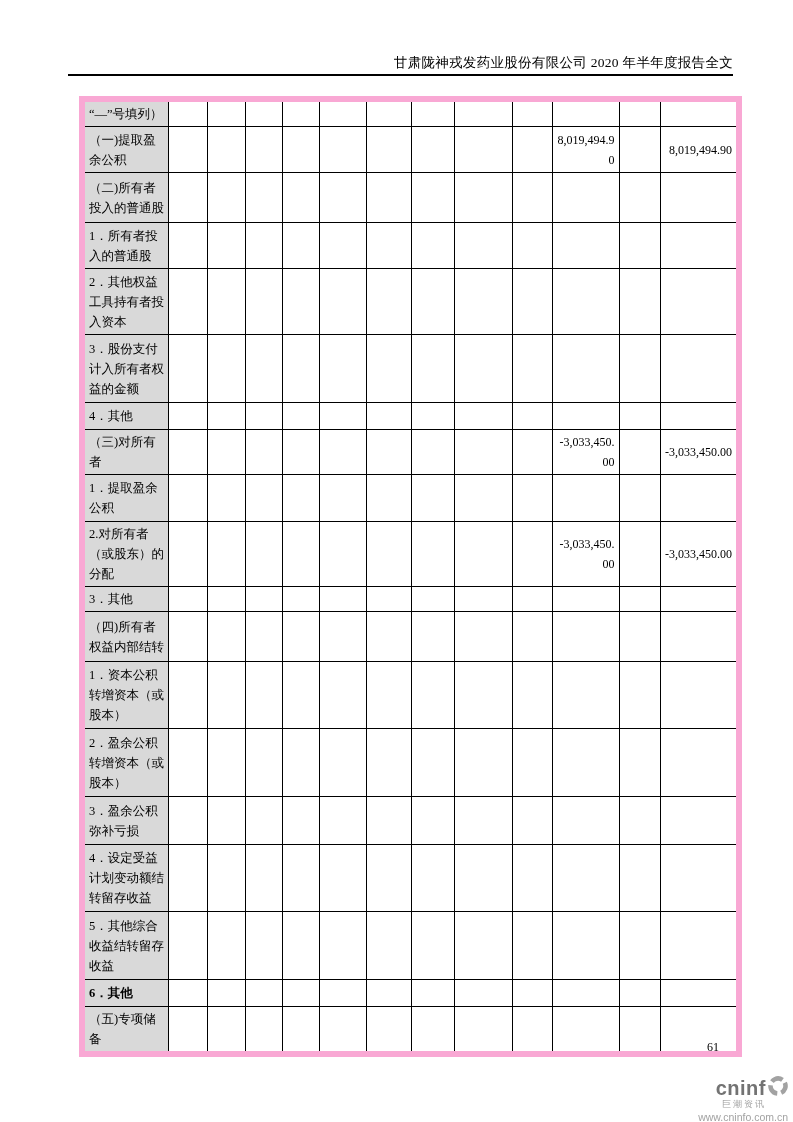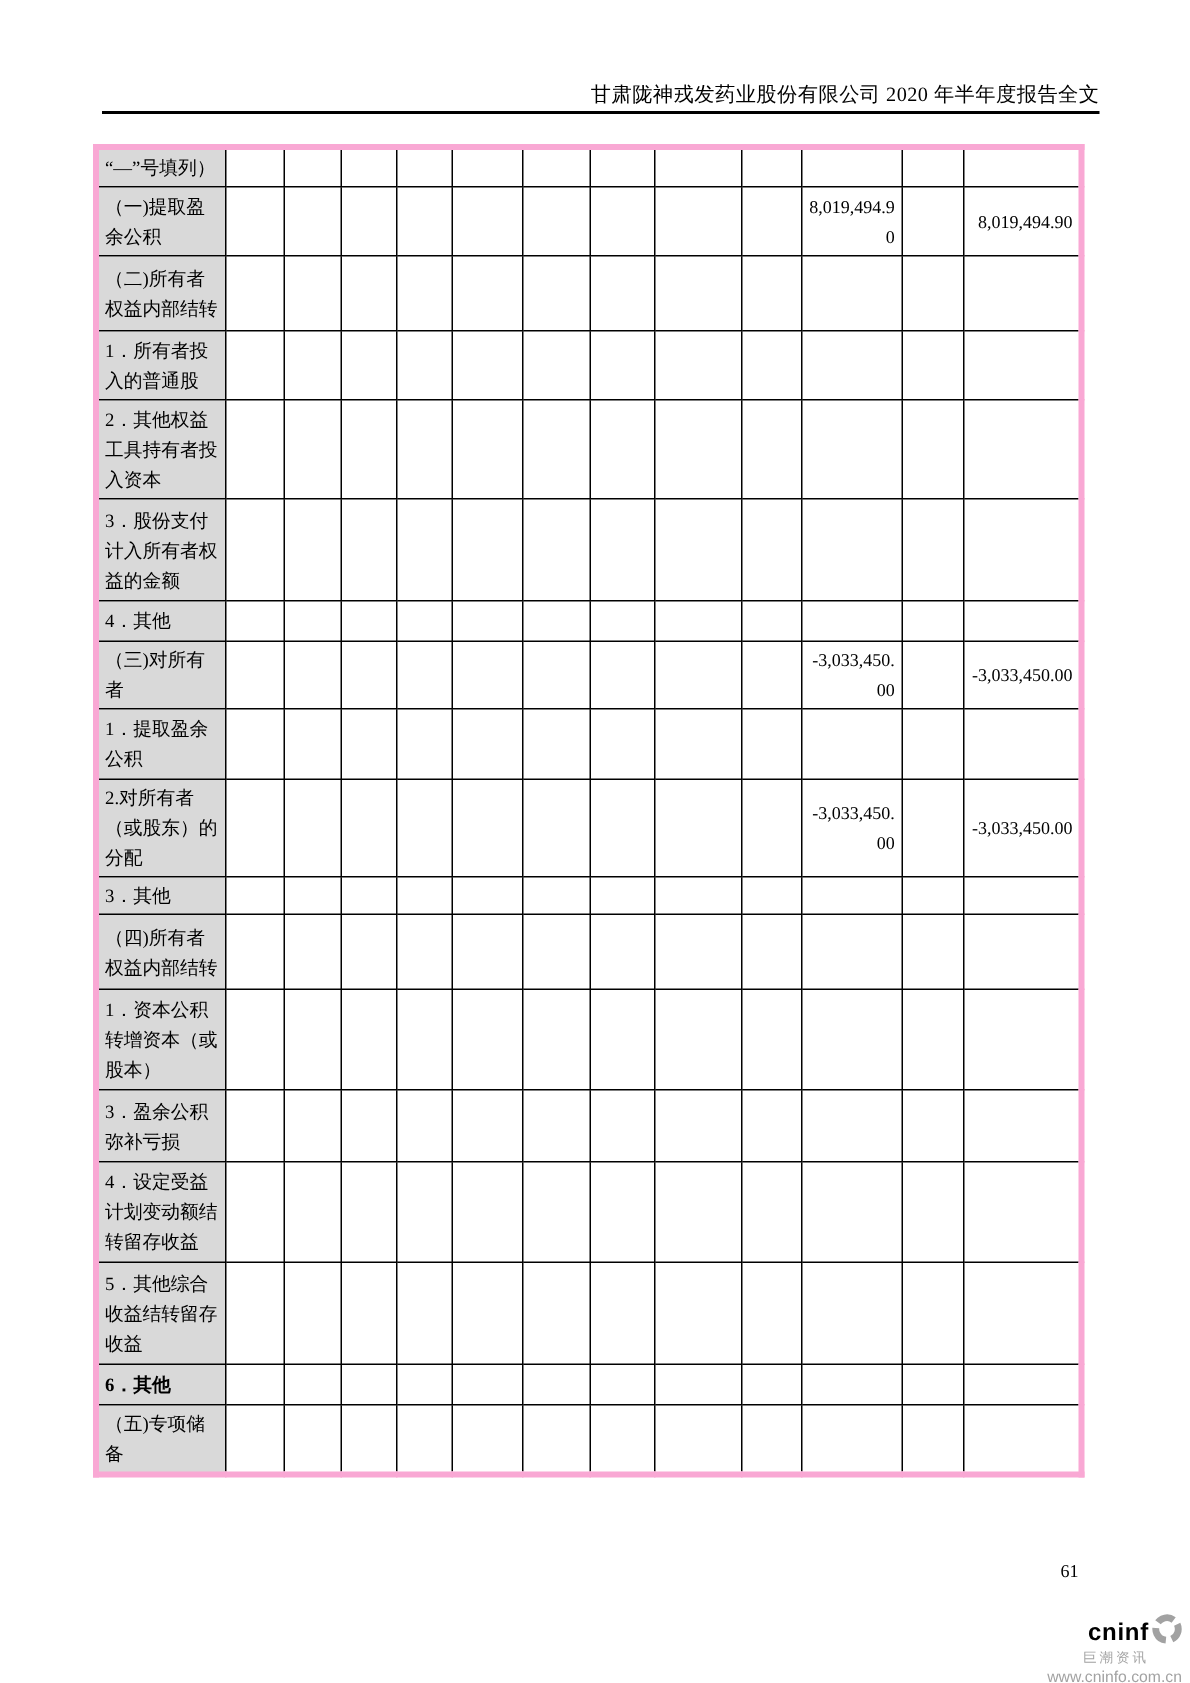--- a/index.html
+++ b/index.html
@@ -10,23 +10,23 @@
   }
   .header-title {
     position:absolute; top:54px; right:60px;
     font-size:13.5px; line-height:17px; letter-spacing:0.3px; white-space:nowrap;
   }
   .header-rule {
     position:absolute; left:68px; right:60px; top:74px;
     border-top:2px solid #000; height:0;
   }
   table.equity-table {
-    position:absolute; left:62px; top:96px;
+    position:absolute; left:79px; top:96px;
     border-collapse:collapse; table-layout:fixed;
-    border:4px solid #f9a8d4;
+    border:6px solid #f9a8d4;
   }
   table.equity-table td {
     border:1px solid #000; vertical-align:middle; overflow:hidden;
   }
   td.label-cell {
     background:#d9d9d9; font-size:12.5px; line-height:20px;
     padding:2px 1px 2px 4px; text-align:left; word-break:break-all;
   }
   td.data-cell {
     font-size:12px; line-height:20px; padding:2px 4px;
@@ -34,21 +34,21 @@
   }
   .page-number {
     position:absolute; top:1040px; right:74px; font-size:12px;
   }
   .cninfo-logo {
     position:absolute; top:1076px; right:5px; text-align:right;
     font-family:"Liberation Sans","DejaVu Sans",sans-serif; color:#a2a2a2;
   }
   .logo-brand-row { display:flex; align-items:center; justify-content:flex-end; }
   .logo-brand {
-    font-size:16px; font-weight:bold; letter-spacing:0.5px; color:#000000;
+    font-size:20px; font-weight:bold; letter-spacing:0.5px; color:#737373;
     line-height:18px;
   }
   .logo-swirl { margin-left:2px; }
   .logo-caption { font-size:9px; letter-spacing:2px; margin:-1px 22px 0 0; line-height:11px; }
   .logo-url { font-size:10.5px; line-height:13px; margin-top:1px; }
 </style>
 </head>
 <body>
 
 <div class="page">
@@ -98,21 +98,21 @@
           <td class="data-cell"></td>
           <td class="data-cell"></td>
           <td class="data-cell"></td>
           <td class="data-cell"></td>
           <td class="data-cell"></td>
           <td class="data-cell">8,019,494.90</td>
           <td class="data-cell"></td>
           <td class="data-cell">8,019,494.90</td>
         </tr>
         <tr style="height: 50px;">
-          <td class="label-cell">（二)所有者权益内部结转</td>
+          <td class="label-cell">（二)所有者投入的普通股</td>
           <td class="data-cell"></td>
           <td class="data-cell"></td>
           <td class="data-cell"></td>
           <td class="data-cell"></td>
           <td class="data-cell"></td>
           <td class="data-cell"></td>
           <td class="data-cell"></td>
           <td class="data-cell"></td>
           <td class="data-cell"></td>
           <td class="data-cell"></td>
@@ -249,20 +249,35 @@
           <td class="data-cell"></td>
           <td class="data-cell"></td>
           <td class="data-cell"></td>
           <td class="data-cell"></td>
           <td class="data-cell"></td>
           <td class="data-cell"></td>
           <td class="data-cell"></td>
         </tr>
         <tr style="height: 67px;">
           <td class="label-cell">1．资本公积转增资本（或股本）</td>
+          <td class="data-cell"></td>
+          <td class="data-cell"></td>
+          <td class="data-cell"></td>
+          <td class="data-cell"></td>
+          <td class="data-cell"></td>
+          <td class="data-cell"></td>
+          <td class="data-cell"></td>
+          <td class="data-cell"></td>
+          <td class="data-cell"></td>
+          <td class="data-cell"></td>
+          <td class="data-cell"></td>
+          <td class="data-cell"></td>
+        </tr>
+        <tr style="height: 68px;">
+          <td class="label-cell">2．盈余公积转增资本（或股本）</td>
           <td class="data-cell"></td>
           <td class="data-cell"></td>
           <td class="data-cell"></td>
           <td class="data-cell"></td>
           <td class="data-cell"></td>
           <td class="data-cell"></td>
           <td class="data-cell"></td>
           <td class="data-cell"></td>
           <td class="data-cell"></td>
           <td class="data-cell"></td>

